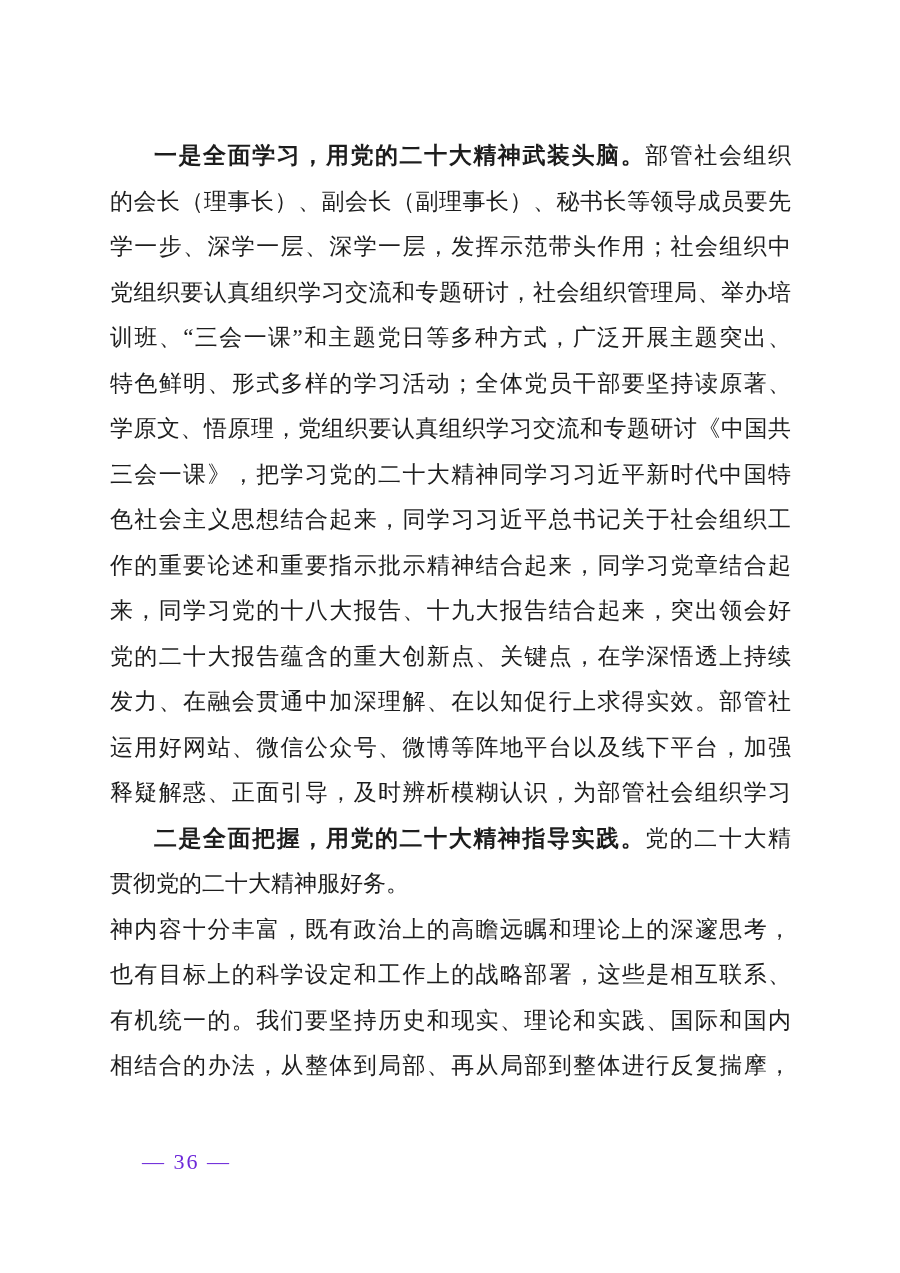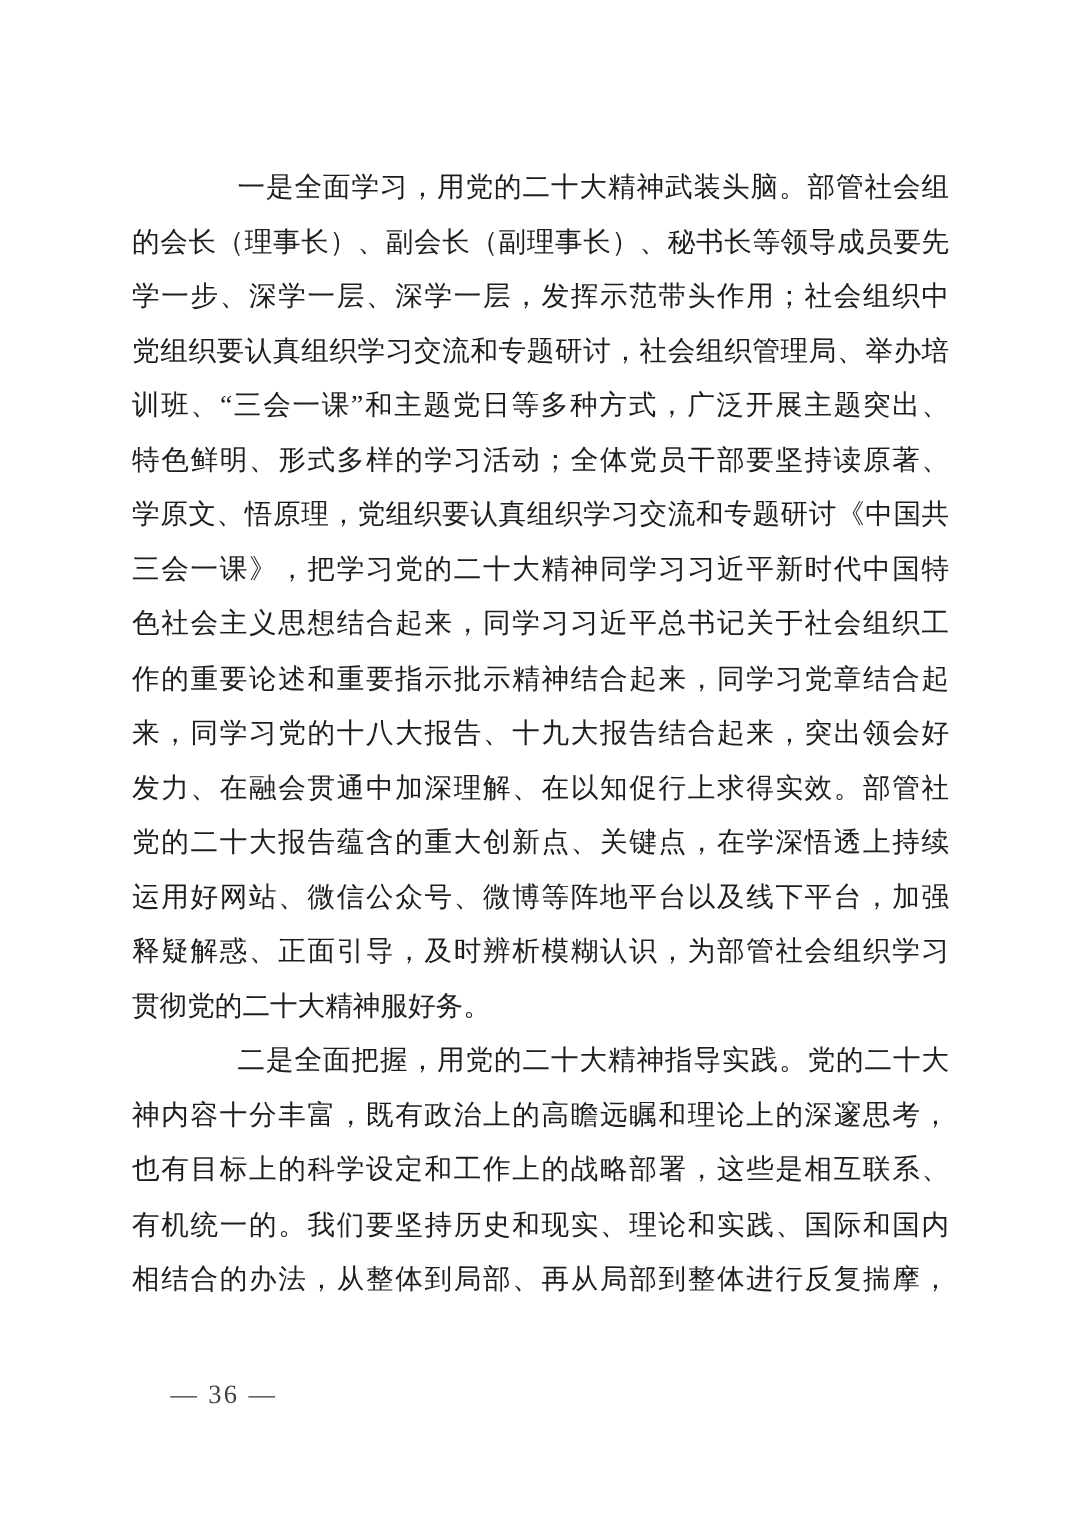--- a/index.html
+++ b/index.html
@@ -31,54 +31,53 @@
     text-justify: inter-character;
     overflow: hidden;
   }
   .line.indent {
     padding-left: 44px;
   }
   .line.last {
     text-align-last: left;
   }
   .b {
-    font-weight: normal;
-    margin-left: 44px;
+    font-weight: bold;
   }
   .footer {
     position: absolute;
     left: 142px;
     top: 1148px;
     font-size: 22px;
     line-height: 28px;
     letter-spacing: 2px;
-    color: #404040;
+    color: #6d28d9;
   }
 </style>
 </head>
 <body>
 
 <div class="page">
   <div class="text-block">
       <div class="line indent"><span class="b">一是全面学习，用党的二十大精神武装头脑。</span><span>部管社会组织</span></div>
       <div class="line"><span>的会长（理事长）、副会长（副理事长）、秘书长等领导成员要先</span></div>
       <div class="line"><span>学一步、深学一层、深学一层，发挥示范带头作用；社会组织中</span></div>
       <div class="line"><span>党组织要认真组织学习交流和专题研讨，社会组织管理局、举办培</span></div>
       <div class="line"><span>训班、“三会一课”和主题党日等多种方式，广泛开展主题突出、</span></div>
       <div class="line"><span>特色鲜明、形式多样的学习活动；全体党员干部要坚持读原著、</span></div>
       <div class="line"><span>学原文、悟原理，党组织要认真组织学习交流和专题研讨《中国共</span></div>
       <div class="line"><span>三会一课》，把学习党的二十大精神同学习习近平新时代中国特</span></div>
       <div class="line"><span>色社会主义思想结合起来，同学习习近平总书记关于社会组织工</span></div>
       <div class="line"><span>作的重要论述和重要指示批示精神结合起来，同学习党章结合起</span></div>
       <div class="line"><span>来，同学习党的十八大报告、十九大报告结合起来，突出领会好</span></div>
+      <div class="line"><span>党的二十大报告蕴含的重大创新点、关键点，在学深悟透上持续</span></div>
       <div class="line"><span>发力、在融会贯通中加深理解、在以知促行上求得实效。部管社</span></div>
-      <div class="line"><span>党的二十大报告蕴含的重大创新点、关键点，在学深悟透上持续</span></div>
       <div class="line"><span>运用好网站、微信公众号、微博等阵地平台以及线下平台，加强</span></div>
       <div class="line"><span>释疑解惑、正面引导，及时辨析模糊认识，为部管社会组织学习</span></div>
+      <div class="line indent"><span class="b">二是全面把握，用党的二十大精神指导实践。</span><span>党的二十大精</span></div>
       <div class="line last"><span>贯彻党的二十大精神服好务。</span></div>
-      <div class="line indent"><span class="b">二是全面把握，用党的二十大精神指导实践。</span><span>党的二十大精</span></div>
       <div class="line"><span>神内容十分丰富，既有政治上的高瞻远瞩和理论上的深邃思考，</span></div>
       <div class="line"><span>也有目标上的科学设定和工作上的战略部署，这些是相互联系、</span></div>
       <div class="line"><span>有机统一的。我们要坚持历史和现实、理论和实践、国际和国内</span></div>
       <div class="line"><span>相结合的办法，从整体到局部、再从局部到整体进行反复揣摩，</span></div>
     </div>
   <div class="footer">— 36 —</div>
 </div>
 
 </body></html>

